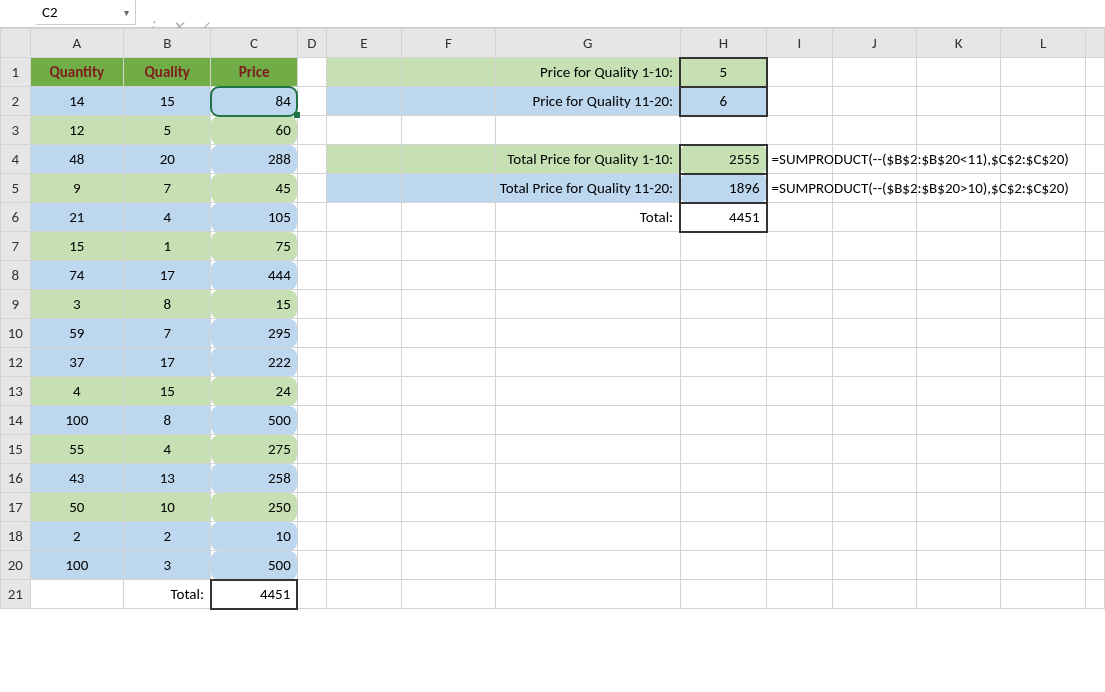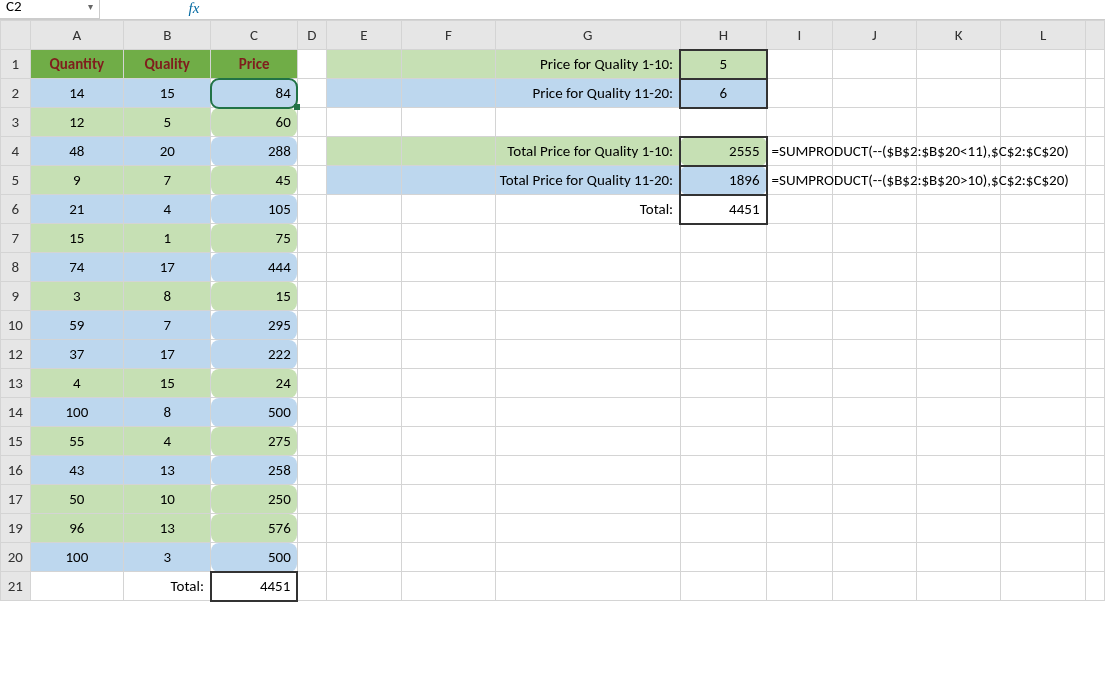--- a/index.html
+++ b/index.html
@@ -8,24 +8,25 @@
     font-family: Calibri, Arial, sans-serif;
     font-size: 15px;
     background: #fff;
     color: #000;
     overflow: hidden;
   }
 
   
   .formula-bar {
     display: flex;
-    align-items: flex-end;
-    height: 20px;
+    align-items: flex-start;
+    height: 28px;
     border-bottom: 1px solid #ccc;
     background: #fff;
+    padding-left: 36px;
   }
   .namebox {
     width: 100px;
     border: 1px solid #ccc;
     border-top: none;
     border-left: none;
     padding: 3px 6px;
     background: #fff;
     display: flex;
     align-items: center;
@@ -452,37 +453,37 @@
           <td></td>
           <td></td>
           <td></td>
           <td></td>
           <td></td>
           <td></td>
           <td></td>
           <td></td>
   </tr>
 
-
-  <tr>
-    <th class="rh">19</th>
-    <td class="g1">96</td>
-    <td class="g1">13</td>
-    <td class="g1 num-right">576</td>
-    <td></td>
-          <td></td>
-          <td></td>
-          <td></td>
-          <td></td>
-          <td></td>
-          <td></td>
-          <td></td>
-          <td></td>
-          <td></td>
-  </tr>
+  <tr>
+    <th class="rh">18</th>
+    <td class="b1">2</td>
+    <td class="b1">2</td>
+    <td class="b1 num-right">10</td>
+    <td></td>
+          <td></td>
+          <td></td>
+          <td></td>
+          <td></td>
+          <td></td>
+          <td></td>
+          <td></td>
+          <td></td>
+          <td></td>
+  </tr>
+
 
   <tr>
     <th class="rh">20</th>
     <td class="b1">100</td>
     <td class="b1">3</td>
     <td class="b1 num-right">500</td>
     <td></td>
           <td></td>
           <td></td>
           <td></td>

